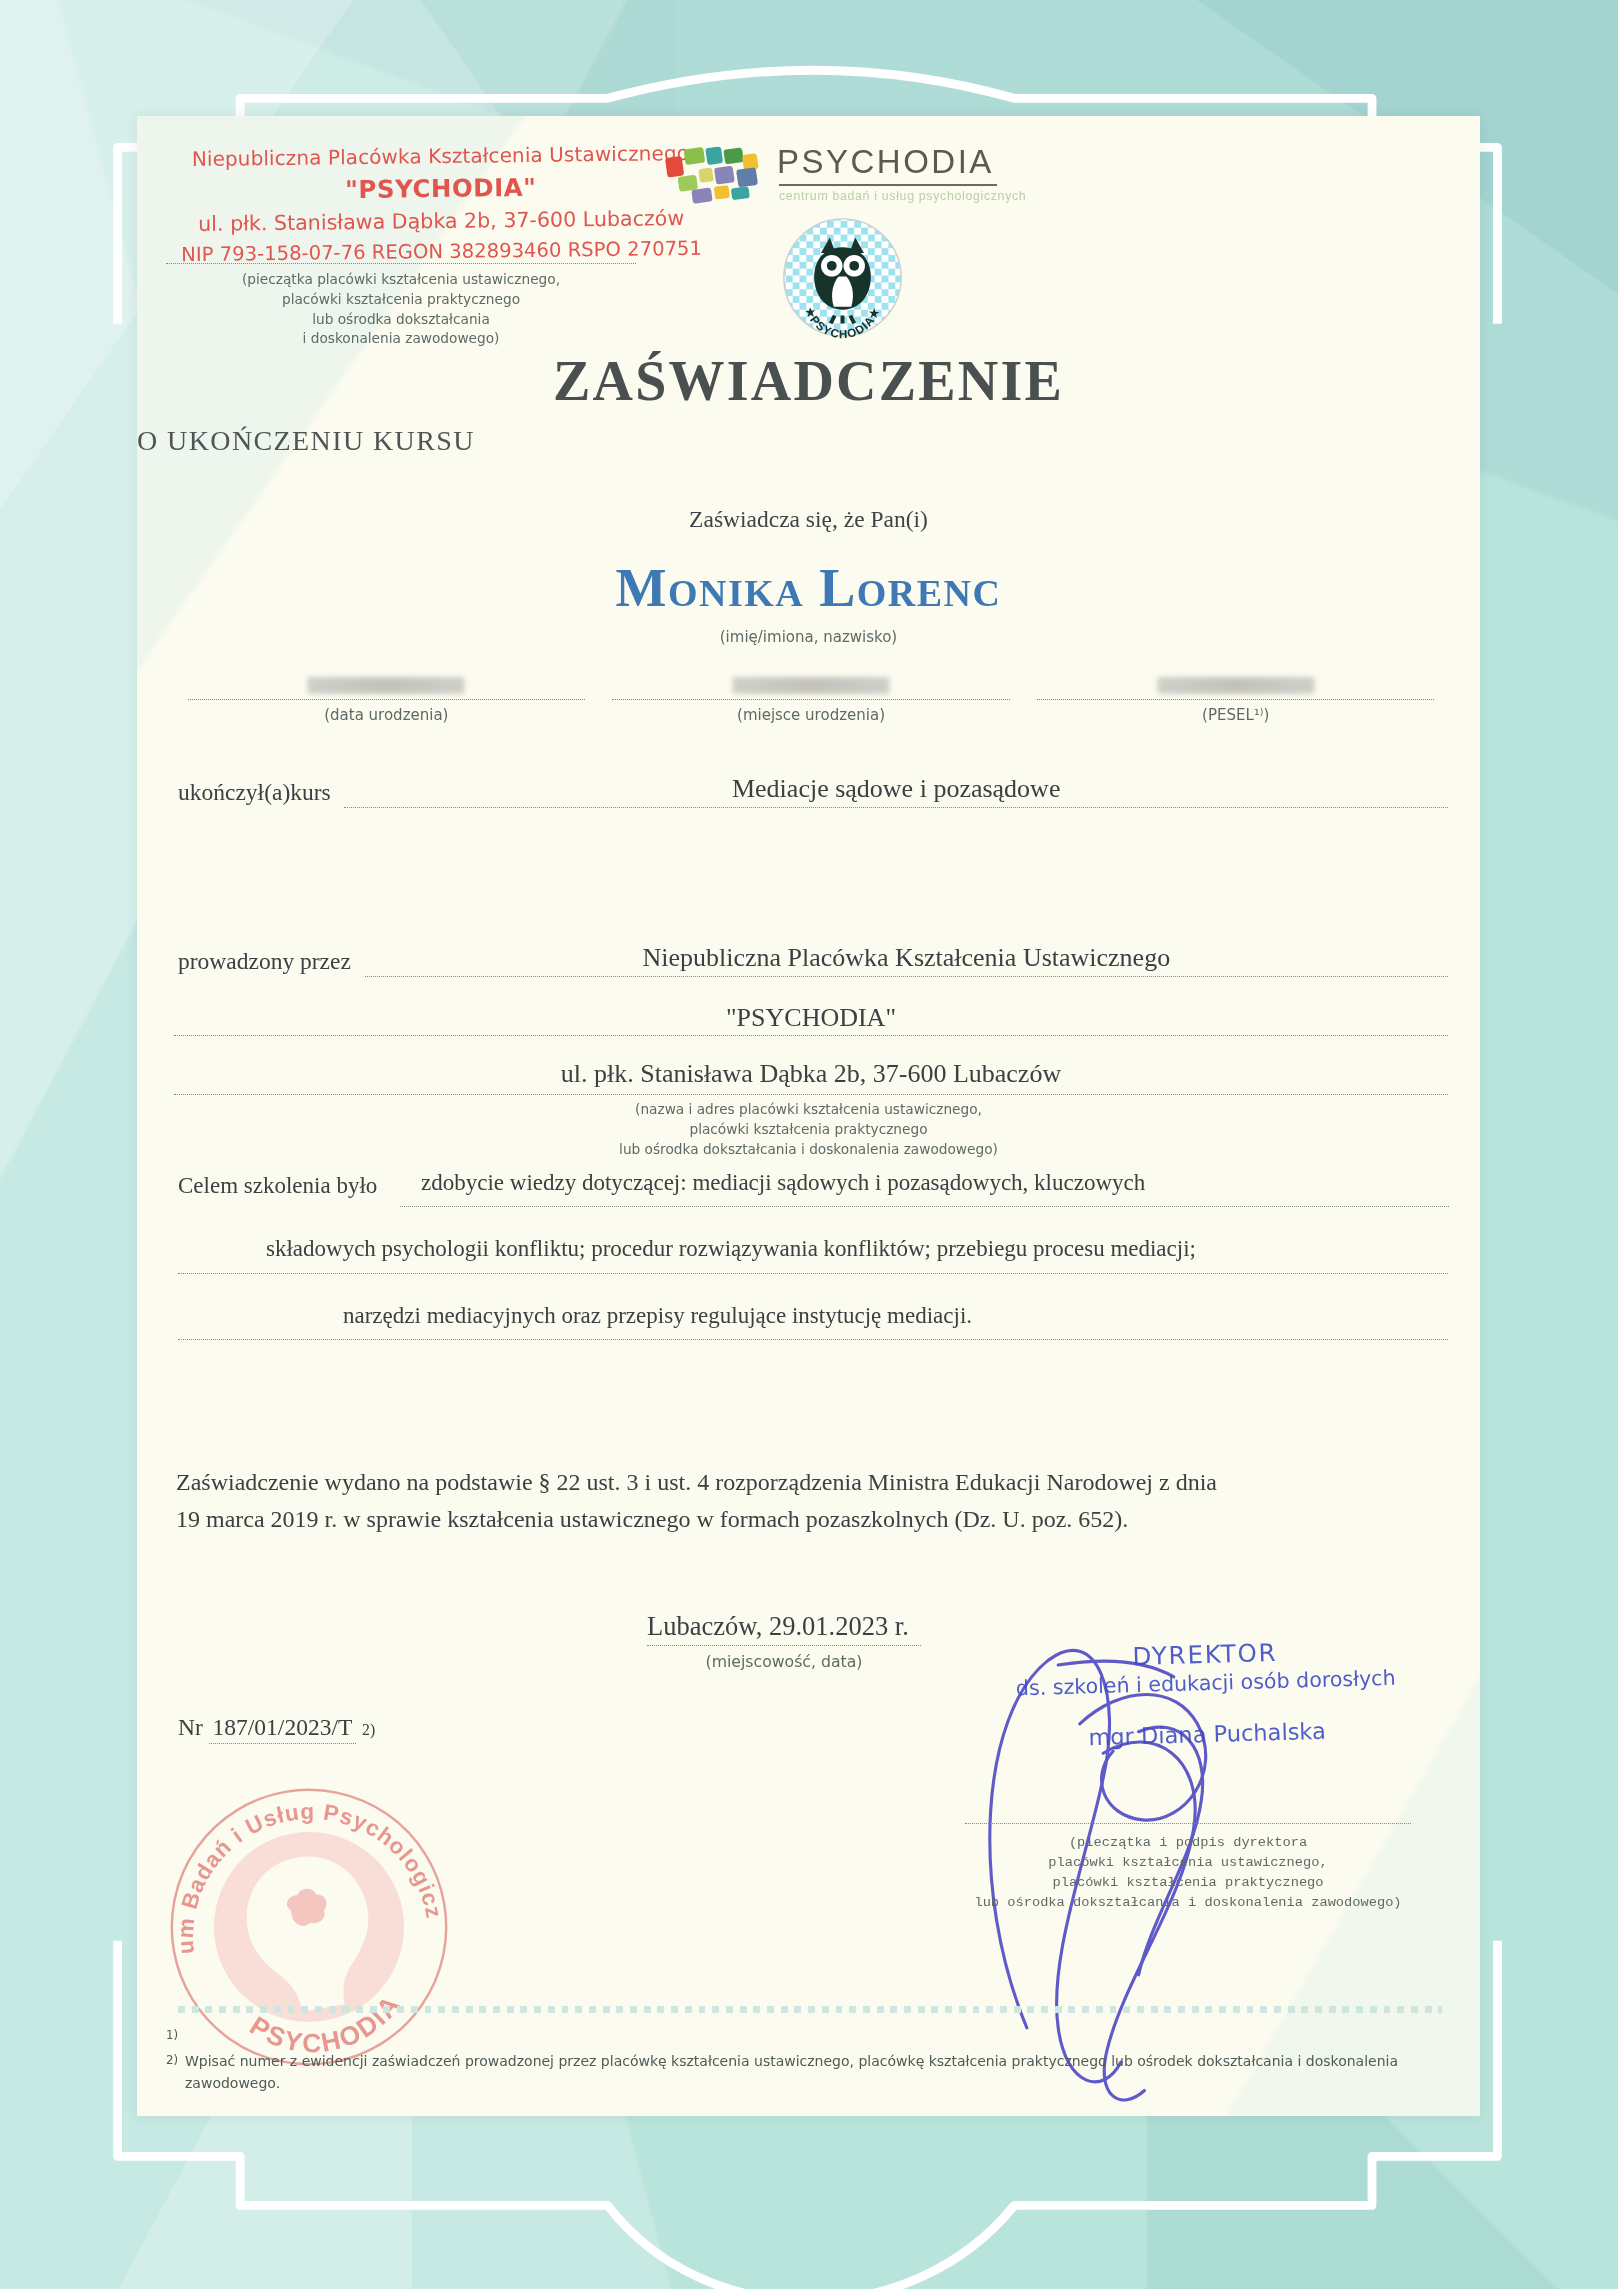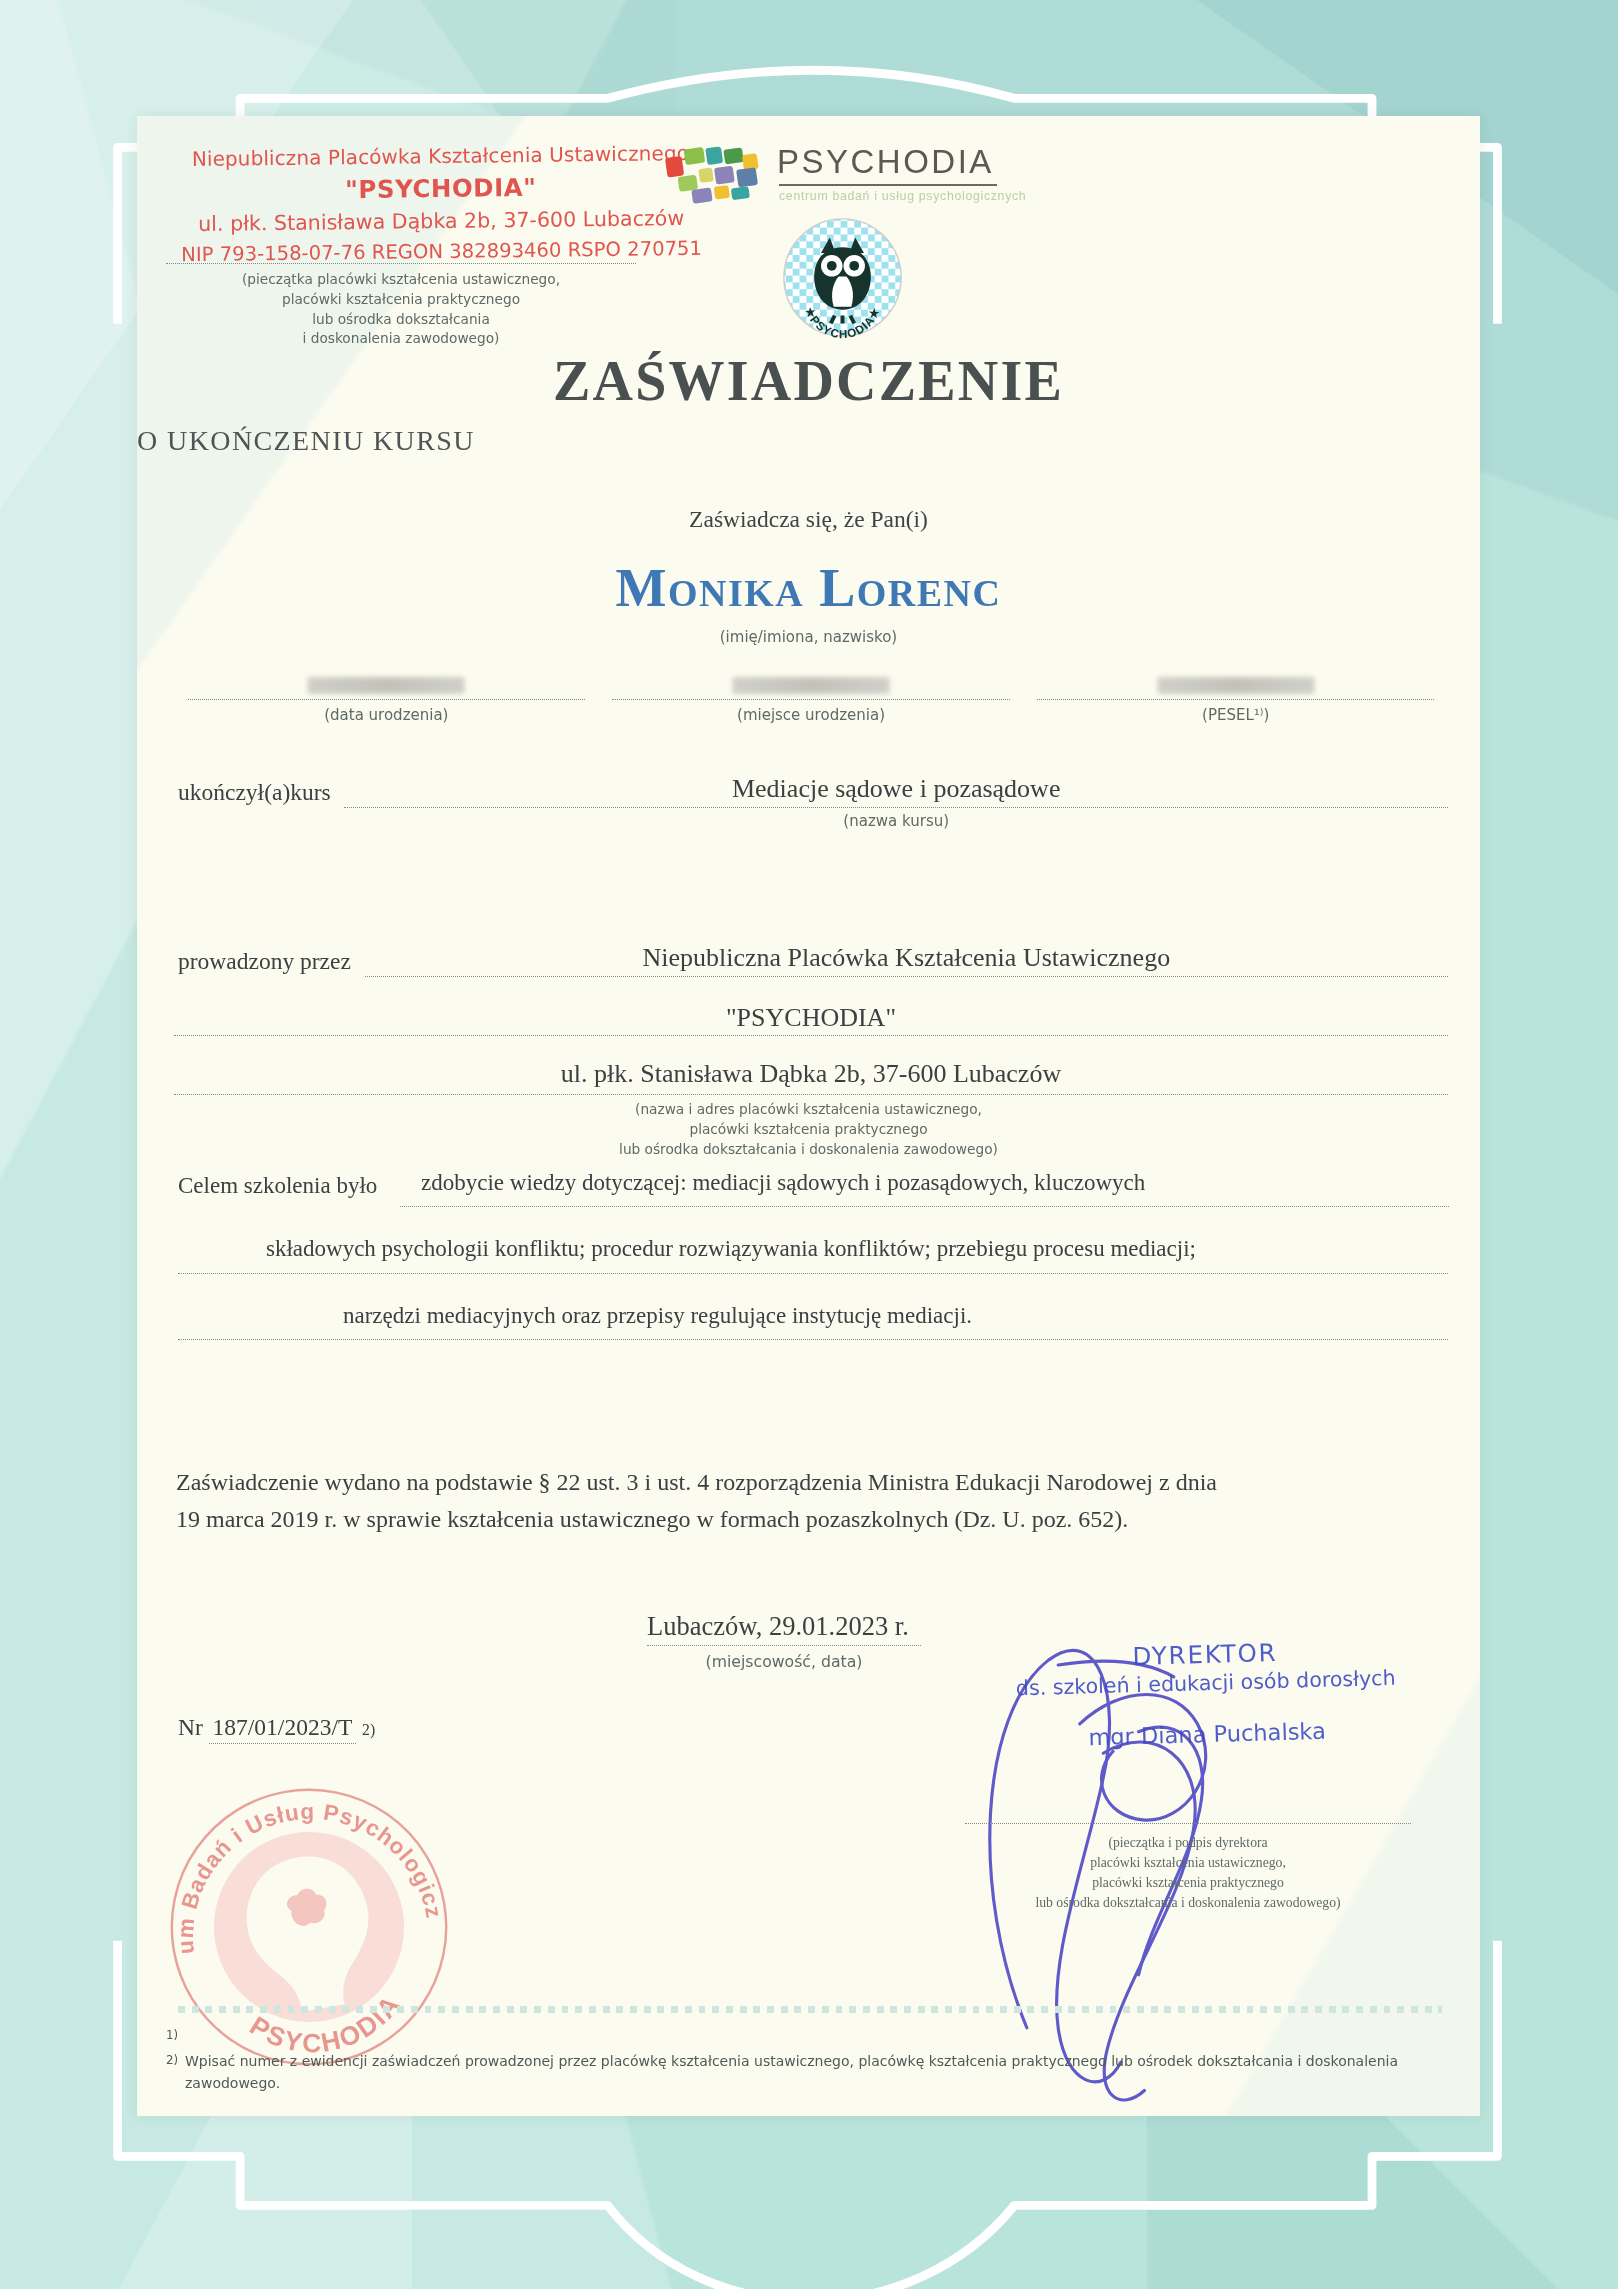--- a/index.html
+++ b/index.html
@@ -247,21 +247,21 @@
   .nrbox .num { border-bottom: 1px dotted #818d89; padding: 0 3.9px 2px; }
   .nrbox .sup { font-size: 15.7px; vertical-align: super; }
 
   .sigline {
     position: absolute; left: 828px; top: 1707px; width: 446px;
     border-bottom: 1px dotted #818d89;
   }
   .sigcap {
     position: absolute; left: 828px; top: 1717px; width: 446px;
     text-align: center;
-    font-family: Liberation Serif, serif;
+    font-family: Liberation Mono, monospace;
     font-size: 13.7px; color: #5d6a66; line-height: 1.45;
   }
 
   
   .bluestamp {
     position: absolute; left: 863px; top: 1524px;
     width: 412px; text-align: center;
     color: #4150c8;
     font-family: "DejaVu Sans", sans-serif;
     transform: rotate(-1.6deg);
@@ -400,21 +400,20 @@
       <div class="redact"></div>
       <div class="line"></div>
       <div class="cap">(PESEL¹⁾)</div>
     </div>
   </div>
 
   <div class="frow" style="left:41px; top:659px; width:1270px;">
     <div class="flabel">ukończył(a)kurs</div>
     <div class="fslot" style="flex:1; height:33px; margin-left:13.7px;">
       <div class="fval">Mediacje sądowe i pozasądowe</div>
-      <div class="fcap">(nazwa kursu)</div>
     </div>
   </div>
 
 
   <div class="frow" style="left:41px; top:828px; width:1270px;">
     <div class="flabel">prowadzony przez</div>
     <div class="fslot" style="flex:1; height:33px; margin-left:13.7px;">
       <div class="fval">Niepubliczna Placówka Kształcenia Ustawicznego</div>
     </div>
   </div>

